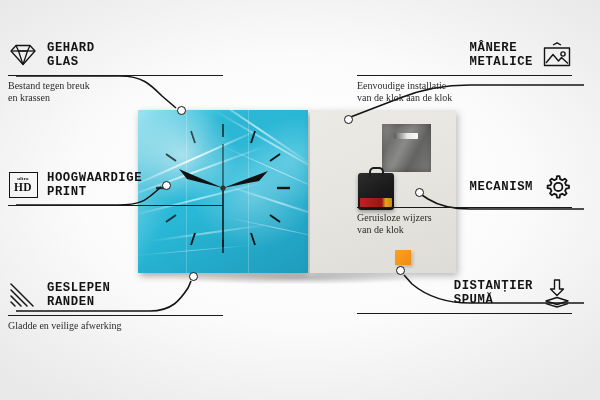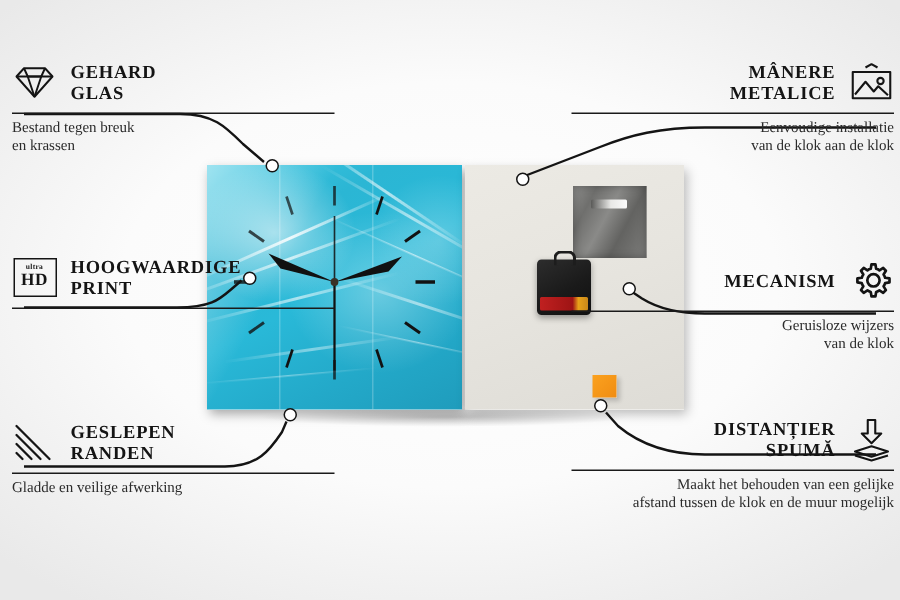--- a/index.html
+++ b/index.html
@@ -23,21 +23,21 @@
     width: 600px; height: 400px;
     pointer-events: none;
   }
 
   
   .feature {
     position: absolute;
     width: 215px;
   }
   .feature.left  { left: 8px;  text-align: left; }
-  .feature.right { left: 381px; text-align: right; }
+  .feature.right { left: 357px; }
 
   .feat-head {
     display: flex;
     align-items: center;
     gap: 9px;
     min-height: 34px;
   }
   .feature.right .feat-head { flex-direction: row-reverse; }
 
   .feat-icon {
@@ -48,21 +48,21 @@
   }
   .feat-icon svg { display: block; }
 
   .feat-title {
     font-size: 12.3px;
     line-height: 14.2px;
     letter-spacing: 0.55px;
     font-weight: 700;
     color: #141414;
     text-transform: uppercase;
-    font-family: Liberation Serif, serif;
+    font-family: Liberation Mono, monospace;
   }
 
   .feat-rule {
     height: 0;
     border-top: 1.3px solid #1a1a1a;
     margin-top: 3px;
     margin-bottom: 4px;
   }
 
   .feat-sub {
@@ -402,19 +402,15 @@
             <path d="M3 25.6 L14 29 L25 25.6"></path>
           </g>
         </svg>
       </span>
       <span class="feat-title">
         <span>DISTANȚIER</span><br>
         <span>SPUMĂ</span>
       </span>
     </div>
     <div class="feat-rule"></div>
-    <div class="feat-sub">
-      <span>Maakt het behouden van een gelijke</span><br>
-      <span>afstand tussen de klok en de muur mogelijk</span>
-    </div>
   </div>
 
 </div>
 
 </body></html>

